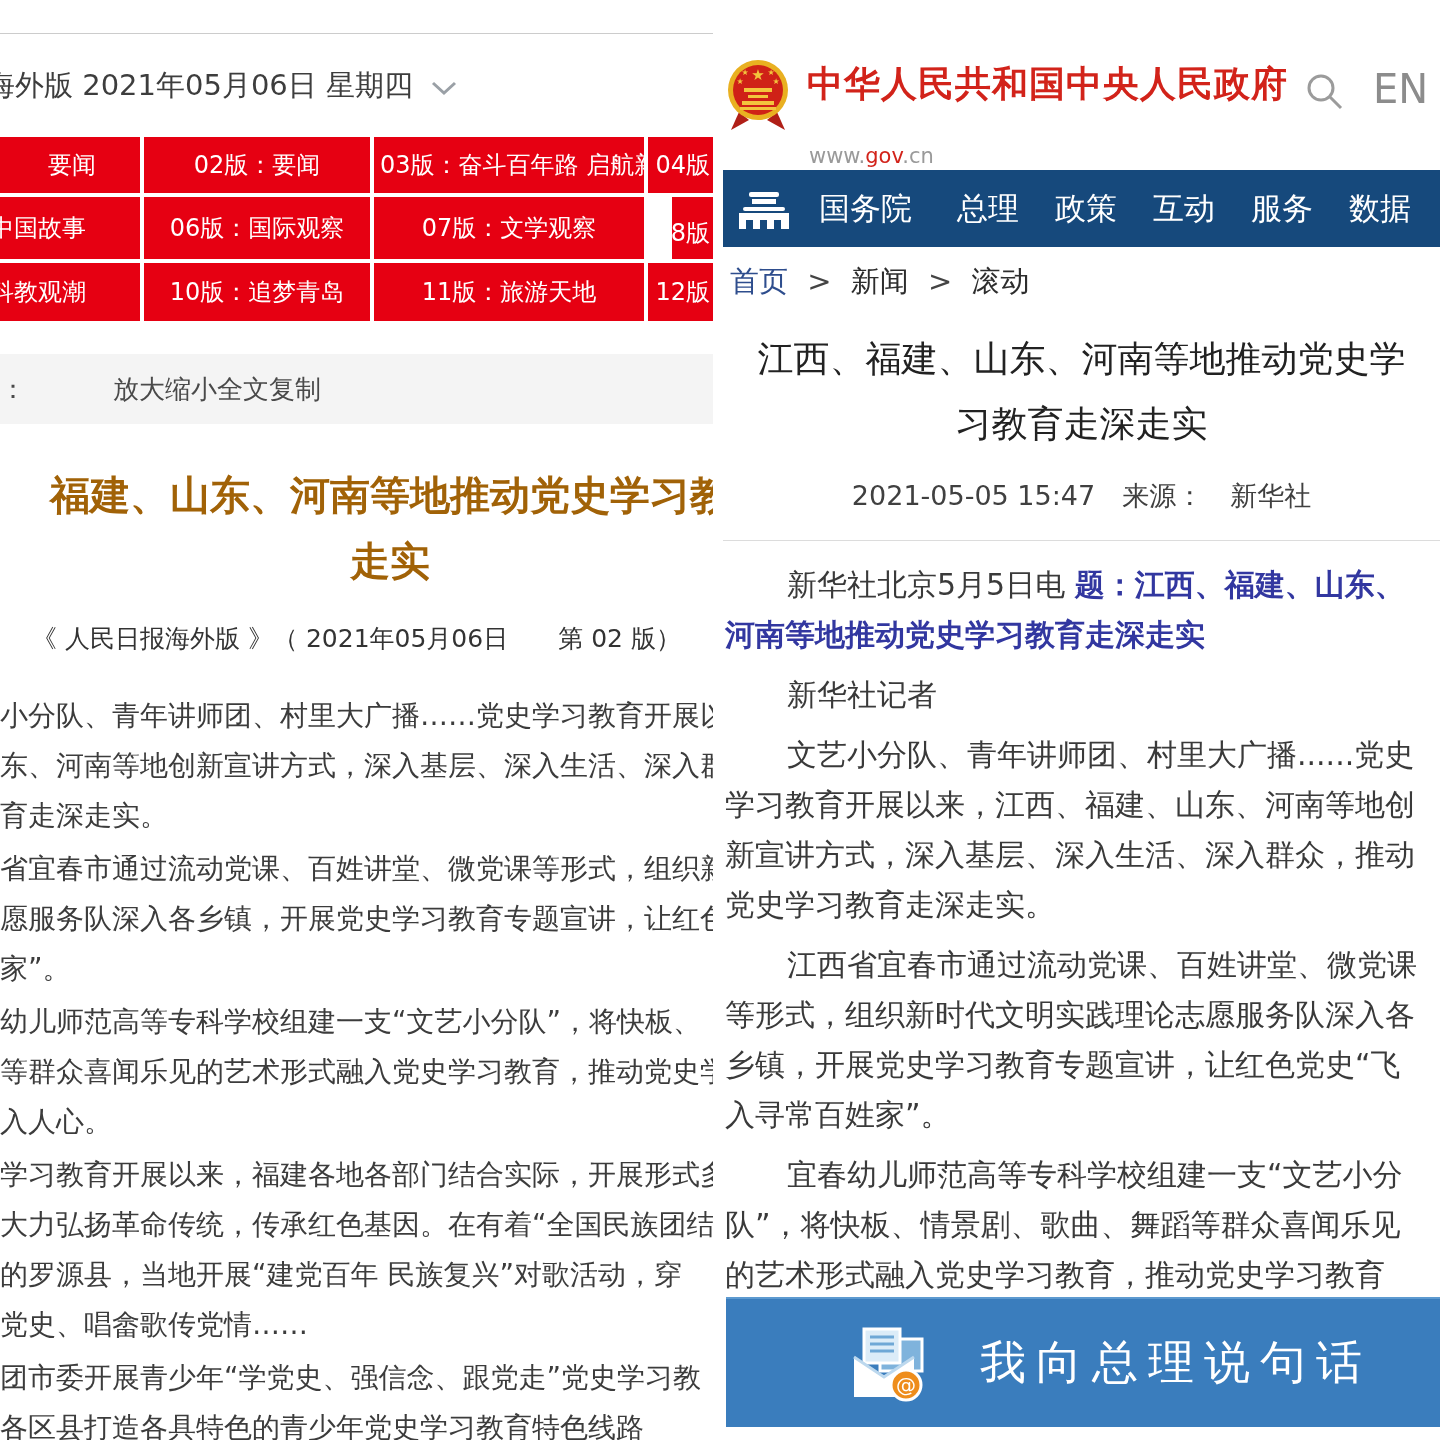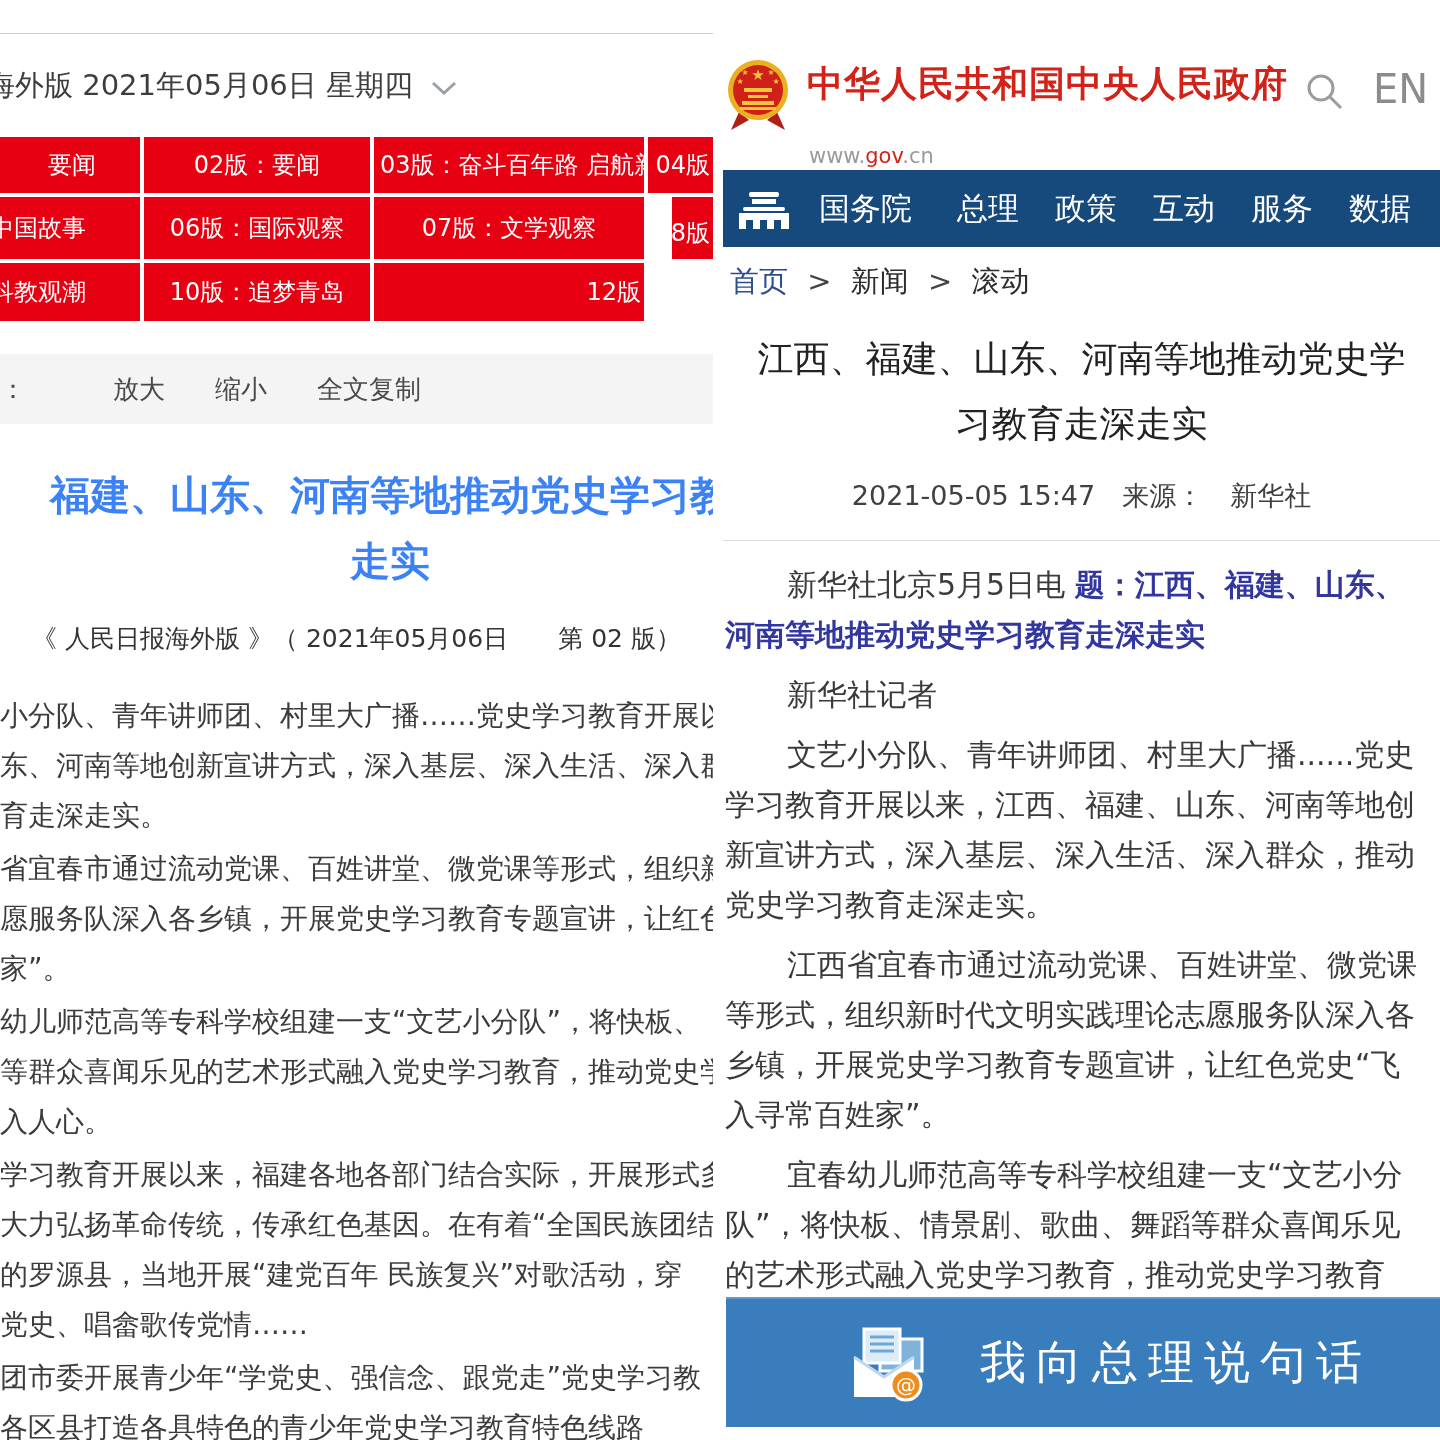--- a/index.html
+++ b/index.html
@@ -18,25 +18,25 @@
         align-items:center;justify-content:center;overflow:hidden;white-space:nowrap;}
   .cell.first{justify-content:flex-start;padding-left:48px;}
   .cell.cutleft{justify-content:flex-start;text-indent:-10px;}
   .cell.leftal{justify-content:flex-start;padding-left:6px;}
   .cell.last{justify-content:flex-end;padding-right:3px;}
   .cell.low{align-items:flex-end;padding-bottom:10px;margin-left:24px;}
 
   .lp-toolbar{position:absolute;top:354px;left:0;width:713px;height:70px;background:#f4f4f4;
               display:flex;align-items:center;font-size:26px;color:#4a4a4a;}
   .lp-toolbar .t-prefix{margin-left:0px;}
-  .lp-toolbar .t-item{margin-left:50px;cursor:pointer;}
+  .lp-toolbar .t-item{cursor:pointer;}
   .lp-toolbar .t-item.firstgap{margin-left:87px;}
 
   .lp-title{position:absolute;top:462px;left:0;width:780px;text-align:center;
-            font-size:40px;font-weight:bold;color:#3b82f6;line-height:66px;white-space:nowrap;}
+            font-size:40px;font-weight:bold;color:#a16207;line-height:66px;white-space:nowrap;}
   .lp-byline{position:absolute;top:622px;left:0;width:713px;text-align:center;
              font-size:25px;color:#333333;white-space:nowrap;}
   .lp-body{position:absolute;top:691px;left:0;width:780px;font-size:28px;color:#3c3c3c;line-height:50px;}
   .lp-body .bl{white-space:nowrap;}
   .lp-body .pstart{margin-top:3px;}
 
   
   .right-page{position:absolute;left:723px;top:0;width:717px;height:1440px;overflow:hidden;background:#fff;}
   .rp-emblem{position:absolute;left:4px;top:58px;}
   .rp-sitetitle{position:absolute;left:84px;top:60px;font-size:36px;font-weight:bold;
@@ -92,20 +92,21 @@
     <div class="cell first">要闻</div>
     <div class="cell">02版：要闻</div>
     <div class="cell leftal">03版：奋斗百年路 启航新</div>
     <div class="cell last">04版</div>
     <div class="cell cutleft">中国故事</div>
     <div class="cell">06版：国际观察</div>
     <div class="cell">07版：文学观察</div>
     <div class="cell last low">08版</div>
     <div class="cell cutleft">科教观潮</div>
     <div class="cell">10版：追梦青岛</div>
+    <div class="cell">11版：旅游天地</div>
     <div class="cell last">12版</div>
   </div>
 
   <div class="lp-toolbar">
     <span class="t-prefix">：</span>
     <span class="t-item firstgap">放大</span>
     <span class="t-item">缩小</span>
     <span class="t-item">全文复制</span>
   </div>
 

